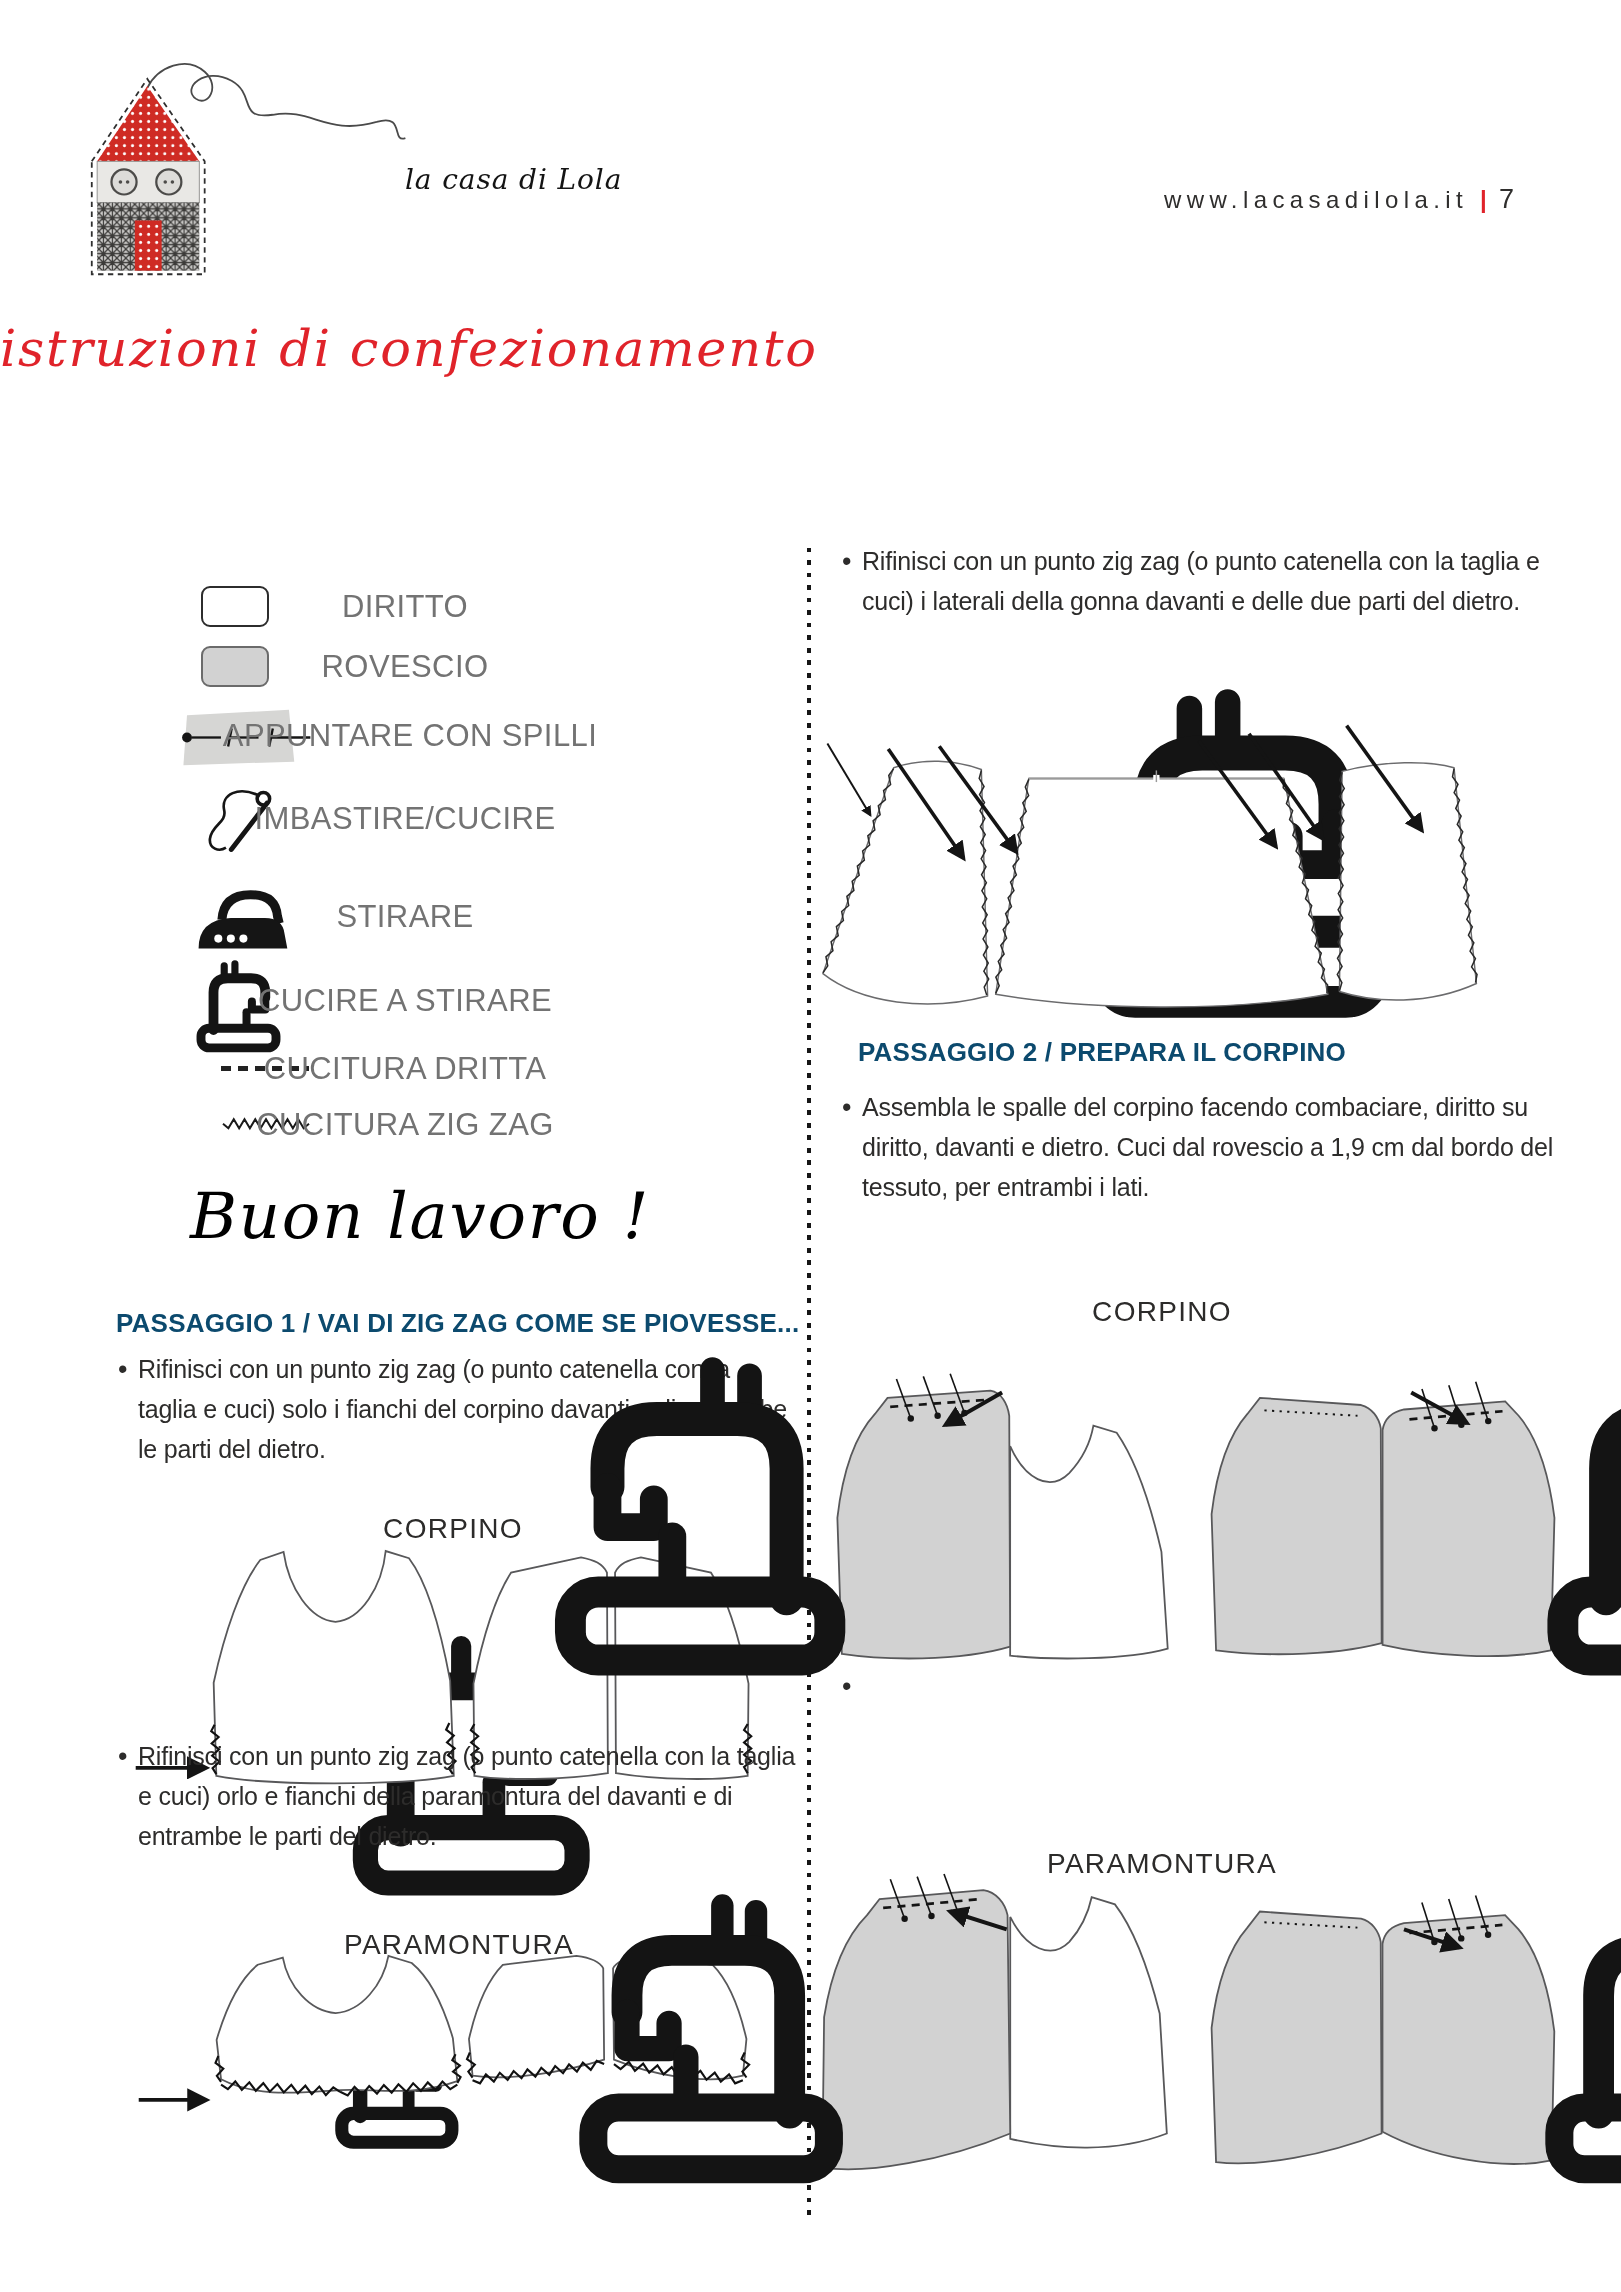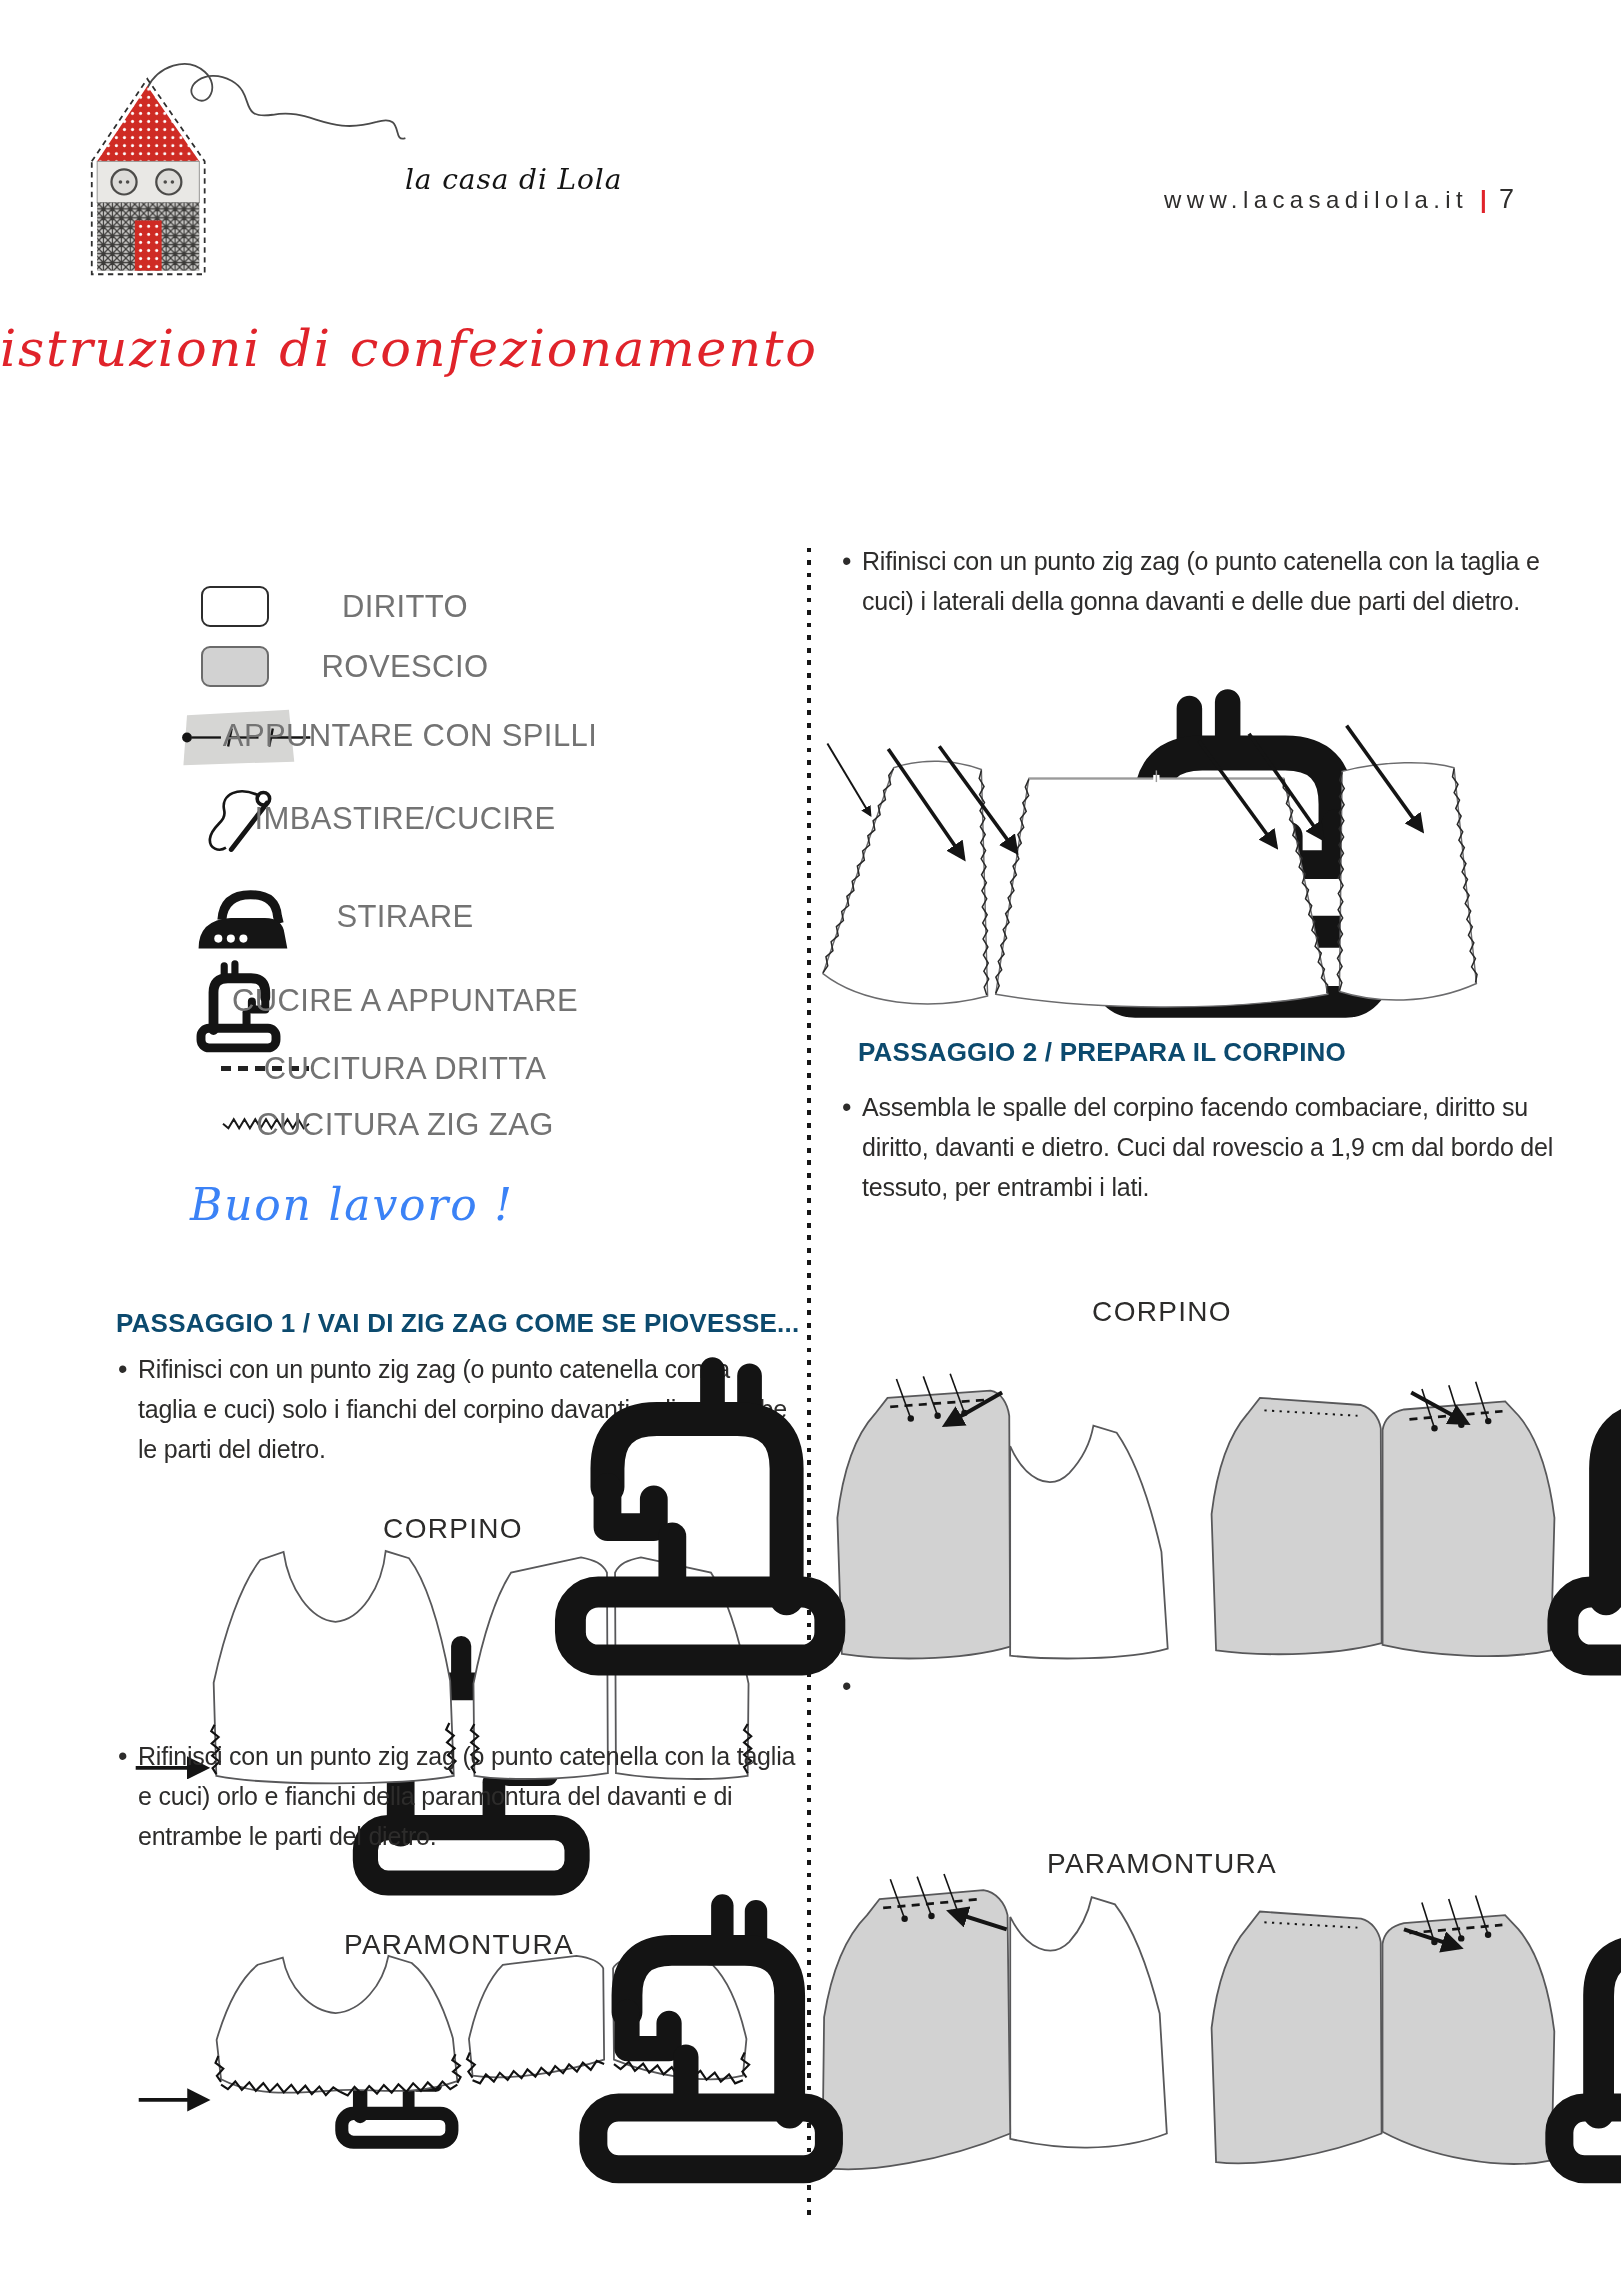--- a/index.html
+++ b/index.html
@@ -20,21 +20,21 @@
   .site-line .pipe{color:#e0232a; font-weight:bold; letter-spacing:0;}
   .site-line .pg{color:#2f2e2d; letter-spacing:0; font-size:27px;}
   
   .main-title{
     left:0; right:0; top:319px; text-align:left;
     font-family:"DejaVu Serif", serif; font-style:italic;
     font-size:51px; color:#e0232a; letter-spacing:1.8px; white-space:nowrap;
   }
   .script-note{
     font-family:"DejaVu Serif", serif; font-style:italic;
-    font-size:44px; color:#3b82f6; letter-spacing:1.8px; white-space:nowrap;
+    font-size:64px; color:#000000; letter-spacing:1.8px; white-space:nowrap;
   }
   
   .legend-label{
     font-size:31px; color:#737373; transform:translate(-50%,-50%); white-space:nowrap; letter-spacing:0.4px;
   }
   .swatch{width:68px; height:41px; border-radius:9px; box-sizing:border-box;}
   .swatch.right-side{background:#fff; border:2.7px solid #2c2c2c;}
   .swatch.wrong-side{background:#d2d2d2; border:2.2px solid #6b6b6b;}
   .dashed-line{width:88px; height:4.5px;
     background:repeating-linear-gradient(90deg,#222 0 9.9px,transparent 9.9px 17px);}
@@ -139,21 +139,21 @@
           <path stroke-width="8" d="M34 24 V12 M46 24 V10"></path>
           <path stroke-width="11" d="M22 84 V42 q0-16 16-16 h26 q16 0 16 16 v6"></path>
           <path stroke-width="9" d="M80 48 v13 h-15 v-9"></path>
           <path stroke-width="9" d="M59 64 v14"></path>
           <rect x="8" y="82" width="84" height="22" rx="9" stroke-width="10"></rect>
         </g>
       </symbol>
     </defs>
     <use href="#machine"></use>
   </svg>
-  <div class="abs legend-label" style="left:405px;top:1001px;">CUCIRE A APPUNTARE</div>
+  <div class="abs legend-label" style="left:405px;top:1001px;">CUCIRE A STIRARE</div>
 
   <div class="abs dashed-line" style="left:221px;top:1066px;"></div>
   <div class="abs legend-label" style="left:405px;top:1069px;">CUCITURA DRITTA</div>
 
   <svg class="abs" style="left:221px;top:1113px;" width="90" height="21.5" viewBox="0 0 100 24">
     <polyline fill="none" stroke="#1a1a1a" stroke-width="2.2" points="2.0,12.0 8.0,17.0 14.0,7.0 20.0,17.0 26.0,7.0 32.0,17.0 38.0,7.0 44.0,17.0 50.0,7.0 56.0,17.0 62.0,7.0 68.0,17.0 74.0,7.0 80.0,17.0 86.0,7.0 92.0,17.0 98.0,12.0"></polyline>
   </svg>
   <div class="abs legend-label" style="left:405px;top:1125px;">CUCITURA ZIG ZAG</div>
 
   <div class="abs script-note" style="left:190px;top:1179px;">Buon lavoro !</div>

